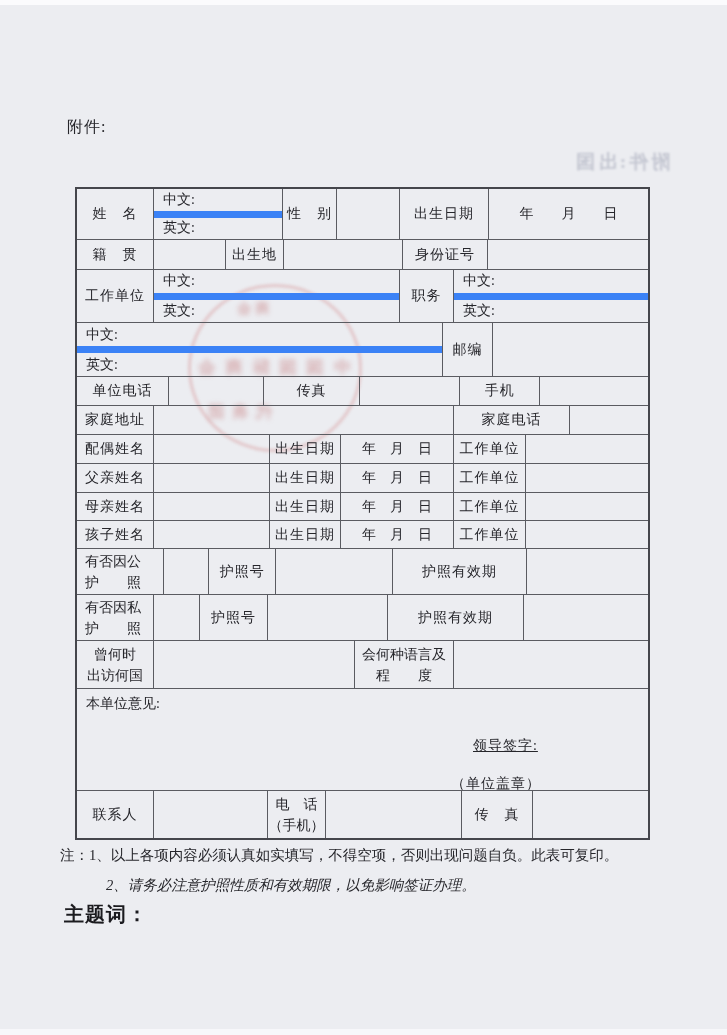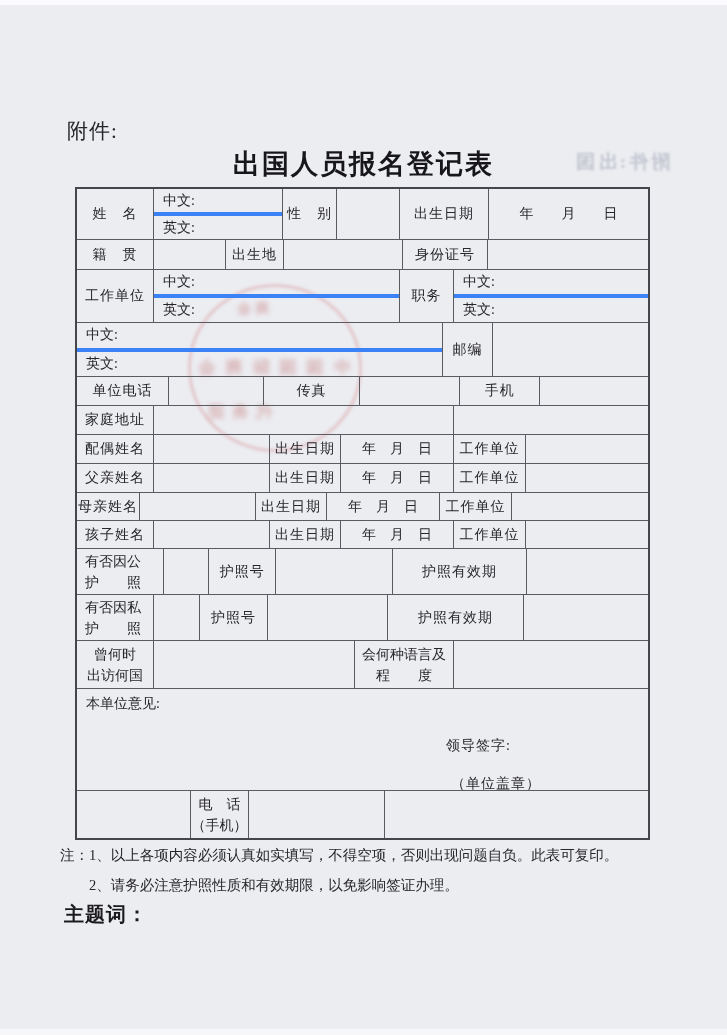--- a/index.html
+++ b/index.html
@@ -7,21 +7,21 @@
     position:relative;
     width:727px;height:1035px;
     background:#ecedf1;
     overflow:hidden;
     font-family:"Liberation Serif","DejaVu Serif",serif;
     color:#26262b;
   }
   .page::before{content:"";position:absolute;left:0;top:0;width:100%;height:5px;background:#fbfbfd;}
   .page::after{content:"";position:absolute;left:0;bottom:0;width:100%;height:6px;background:#f7f7fa;}
 
-  .attachment{position:absolute;left:67px;top:117px;font-size:21px;letter-spacing:1px;}
+  .attachment{position:absolute;left:67px;top:117px;font-size:16px;letter-spacing:1px;}
   .title{position:absolute;left:0;top:146px;width:727px;text-align:center;
          font-size:27px;font-weight:bold;letter-spacing:2px;color:#17171b;}
 
   
   .ghost-top{
     position:absolute;left:520px;top:149px;width:150px;
     transform:scaleX(-1);
     font-size:19px;font-weight:bold;letter-spacing:3px;
     color:rgba(145,148,168,0.45);filter:blur(1.2px);
   }
@@ -52,44 +52,43 @@
   .row:last-child{border-bottom:none;}
   .cell{
     box-sizing:border-box;border-right:1px solid #5a5b61;
     display:flex;align-items:center;justify-content:center;
     overflow:hidden;
   }
   .cell:last-child{border-right:none;}
   .cell.lbl{letter-spacing:1px;}
   .stack{flex-direction:column;align-items:stretch;justify-content:flex-start;padding:0;}
   .stack .half{flex:1;display:flex;align-items:center;padding-left:9px;box-sizing:border-box;}
-  .stack .half.first{border-bottom:4px solid #3b82f6;}
+  .stack .half.first{border-bottom:7px solid #3b82f6;}
   .twoline{flex-direction:column;justify-content:center;line-height:21px;align-items:center;}
   .twoline.leftal{align-items:flex-start;padding-left:8px;}
   .opinion-cell{position:relative;display:block;padding:6px 9px;box-sizing:border-box;width:100%;}
-  .sign-label{position:absolute;left:369px;top:48px;letter-spacing:1px;}
+  .sign-label{position:absolute;left:396px;top:48px;letter-spacing:1px;text-decoration:underline;}
   .seal-label{position:absolute;left:374px;top:86px;letter-spacing:1px;}
 
   .notes{position:absolute;left:60px;top:845px;width:630px;font-size:14.5px;line-height:20px;}
   .note-line1{display:flex;}
-  .note-line2{margin-left:29px;margin-top:10px;}
+  .note-line2{margin-left:46px;margin-top:10px;font-style:italic;}
 
   .subject{position:absolute;left:64px;top:901px;font-size:20px;font-weight:bold;
            display:flex;letter-spacing:1px;color:#1b1b1f;}
 </style>
 </head>
 <body>
 
 <div class="page">
 
   <div class="attachment">附件:</div>
 
   <div class="ghost-top">附件:出国</div>
 
-  <div class="title">出国人员报名登记表</div>
 
   <div class="stamp-circle"></div>
   <div class="stamp-band b1">商会</div>
   <div class="stamp-band b2">中国国际商会</div>
   <div class="stamp-band b3">代表团</div>
 
   <div class="form-table">
 
     <div class="row" style="height:51px">
       <div class="cell lbl" style="width:77px">姓　名</div>
@@ -139,41 +138,42 @@
       <div class="cell" style="width:98px"></div>
       <div class="cell lbl" style="width:99px">传真</div>
       <div class="cell" style="width:103px"></div>
       <div class="cell lbl" style="width:83px">手机</div>
       <div class="cell" style="width:111px"></div>
     </div>
 
     <div class="row" style="height:29px">
       <div class="cell lbl" style="width:77px">家庭地址</div>
       <div class="cell" style="width:300px"></div>
+      <div class="cell lbl" style="width:116px">家庭电话</div>
       <div class="cell" style="width:78px"></div>
     </div>
 
     <div class="row" style="height:29px">
       <div class="cell lbl" style="width:77px">配偶姓名</div>
       <div class="cell" style="width:116px"></div>
       <div class="cell lbl" style="width:71px">出生日期</div>
       <div class="cell" style="width:113px">年　月　日</div>
       <div class="cell lbl" style="width:72px">工作单位</div>
       <div class="cell" style="width:122px"></div>
     </div>
     <div class="row" style="height:29px">
       <div class="cell lbl" style="width:77px">父亲姓名</div>
       <div class="cell" style="width:116px"></div>
       <div class="cell lbl" style="width:71px">出生日期</div>
       <div class="cell" style="width:113px">年　月　日</div>
       <div class="cell lbl" style="width:72px">工作单位</div>
       <div class="cell" style="width:122px"></div>
     </div>
     <div class="row" style="height:28px">
-      <div class="cell lbl" style="width:63px">母亲姓名</div>
+      <div class="cell lbl" style="width:77px">母亲姓名</div>
       <div class="cell" style="width:116px"></div>
       <div class="cell lbl" style="width:71px">出生日期</div>
       <div class="cell" style="width:113px">年　月　日</div>
       <div class="cell lbl" style="width:72px">工作单位</div>
       <div class="cell" style="width:122px"></div>
     </div>
     <div class="row" style="height:28px">
       <div class="cell lbl" style="width:77px">孩子姓名</div>
       <div class="cell" style="width:116px"></div>
       <div class="cell lbl" style="width:71px">出生日期</div>
@@ -220,26 +220,28 @@
 
     <div class="row" style="height:102px">
       <div class="cell opinion-cell">
         <span>本单位意见:</span>
         <span class="sign-label">领导签字:</span>
         <span class="seal-label">（单位盖章）</span>
       </div>
     </div>
 
     <div class="row" style="height:47px">
+      <div class="cell lbl" style="width:77px">联系人</div>
       <div class="cell" style="width:114px"></div>
       <div class="cell twoline" style="width:58px">
         <span>电　话</span>
         <span>（手机）</span>
       </div>
       <div class="cell" style="width:136px"></div>
+      <div class="cell lbl" style="width:71px">传　真</div>
       <div class="cell" style="width:115px"></div>
     </div>
 
   </div>
 
   <div class="notes">
     <div class="note-line1">
       <span>注：</span>
       <span>1、以上各项内容必须认真如实填写，不得空项，否则出现问题自负。此表可复印。</span>
     </div>

